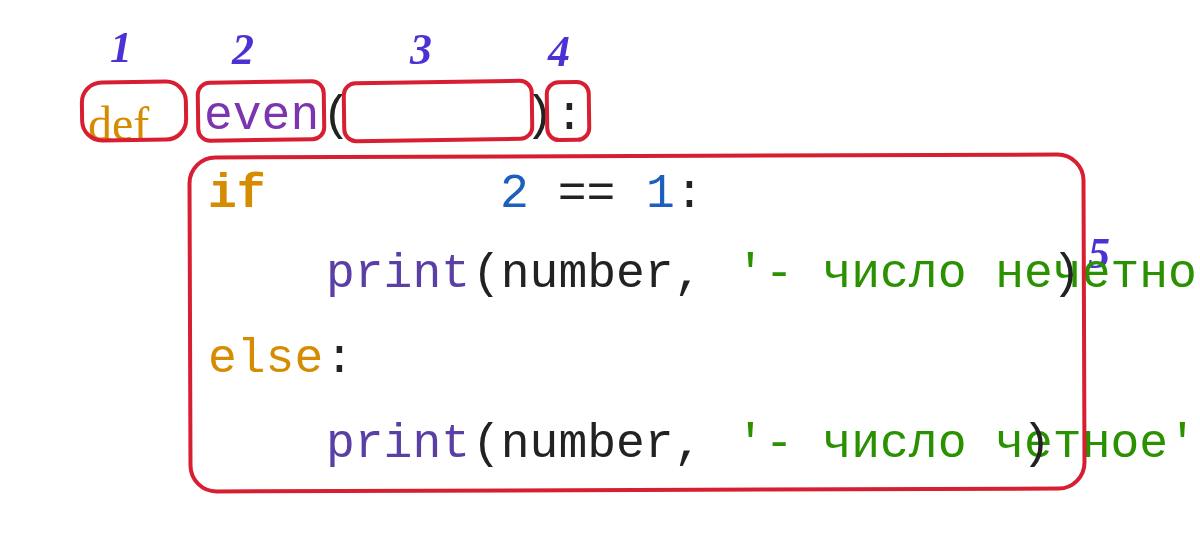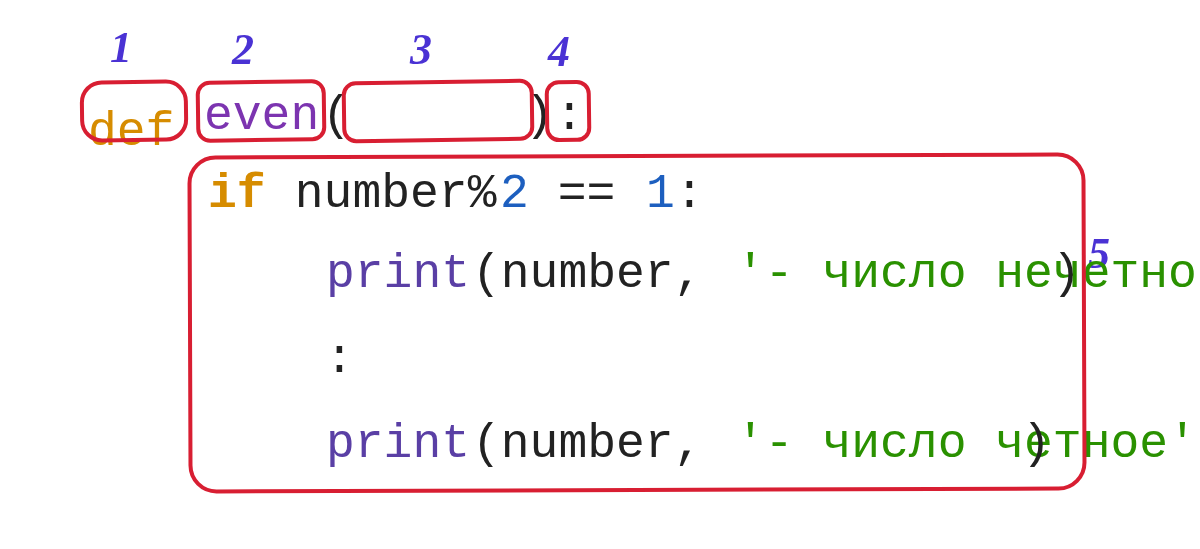--- a/index.html
+++ b/index.html
@@ -48,39 +48,39 @@
 <body>
 
 <div class="stage">
 
   <span class="label" style="left:110px;top:26px;">1</span>
   <span class="label" style="left:232px;top:28px;">2</span>
   <span class="label" style="left:410px;top:28px;">3</span>
   <span class="label" style="left:548px;top:30px;">4</span>
   <span class="label" style="left:1088px;top:232px;">5</span>
 
-  <span class="tok kw" style="left:88px; top:108px;">def</span>
+  <span class="tok kw" style="left:88px; top:100px;font-family:Liberation Serif, serif;">def</span>
   <span class="tok" style="left:176px;top:92px;"> </span>
   <span class="tok fn" style="left:204px;top:92px;">even</span>
   <span class="tok punct" style="left:322px;top:92px;">(</span>
   <span class="tok punct" style="left:525px;top:92px;">)</span>
   <span class="tok punct" style="left:555px;top:92px;">:</span>
 
   <span class="tok kw" style="left:208px;top:170px;font-weight:bold;">if</span>
-  <span class="tok" style="left:266px;top:170px;"> number%</span>
   <span class="tok num" style="left:500px;top:170px;">2</span>
   <span class="tok" style="left:529px;top:170px;"> == </span>
   <span class="tok num" style="left:646px;top:170px;">1</span>
   <span class="tok punct" style="left:675px;top:170px;">:</span>
 
   <span class="tok call" style="left:326px;top:250px;">print</span>
   <span class="tok" style="left:472px;top:250px;">(number, </span>
   <span class="tok str" style="left:736px;top:250px;">'- число нечетное'</span>
   <span class="tok punct" style="left:1052px;top:250px;">)</span>
 
+  <span class="tok kw" style="left:208px;top:335px;">else</span>
   <span class="tok punct" style="left:325px;top:335px;">:</span>
 
   <span class="tok call" style="left:326px;top:420px;">print</span>
   <span class="tok" style="left:472px;top:420px;">(number, </span>
   <span class="tok str" style="left:736px;top:420px;">'- число четное'</span>
   <span class="tok punct" style="left:1022px;top:420px;">)</span>
 
   <div class="ring small" style="left:80px; top:80px; width:108px;height:62px;border-radius:22px;"></div>
   <div class="ring small" style="left:196px;top:80px; width:130px;height:62px;"></div>
   <div class="ring small" style="left:342px;top:80px; width:192px;height:62px;"></div>

